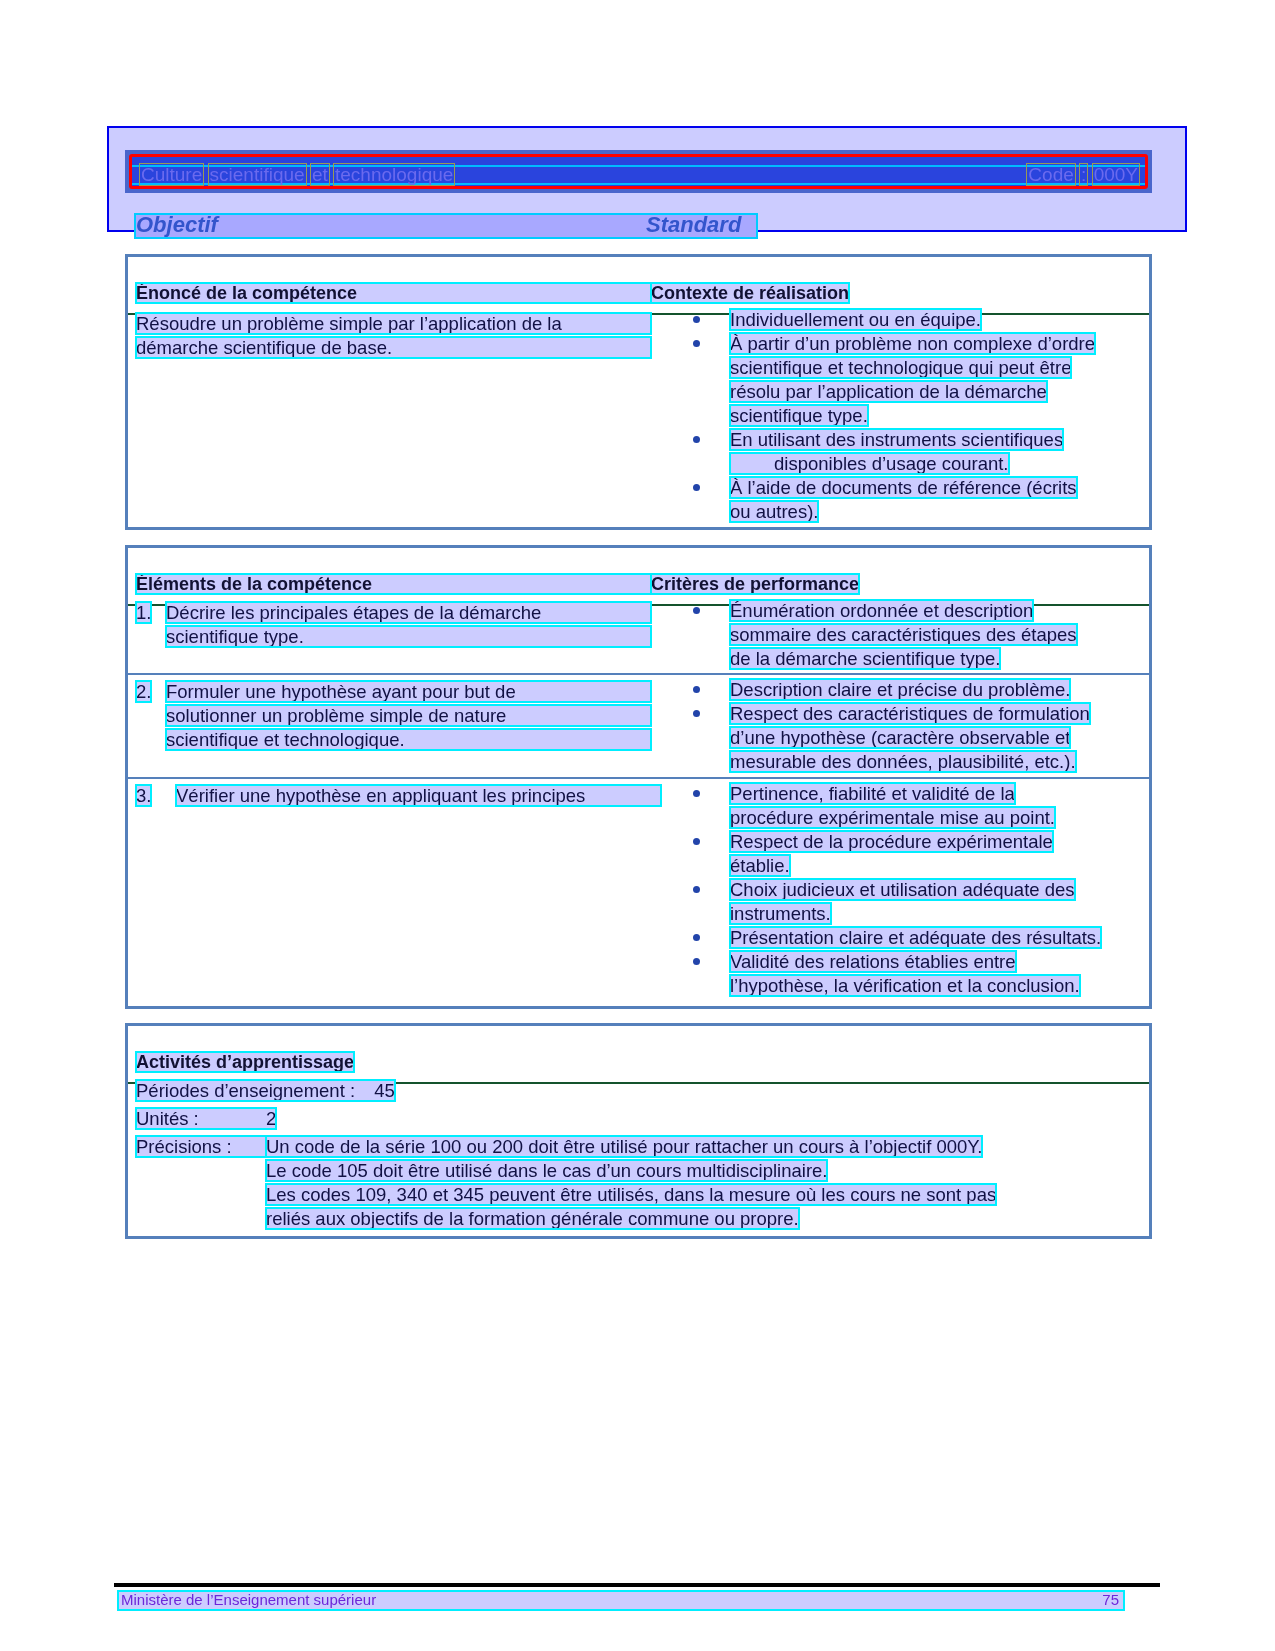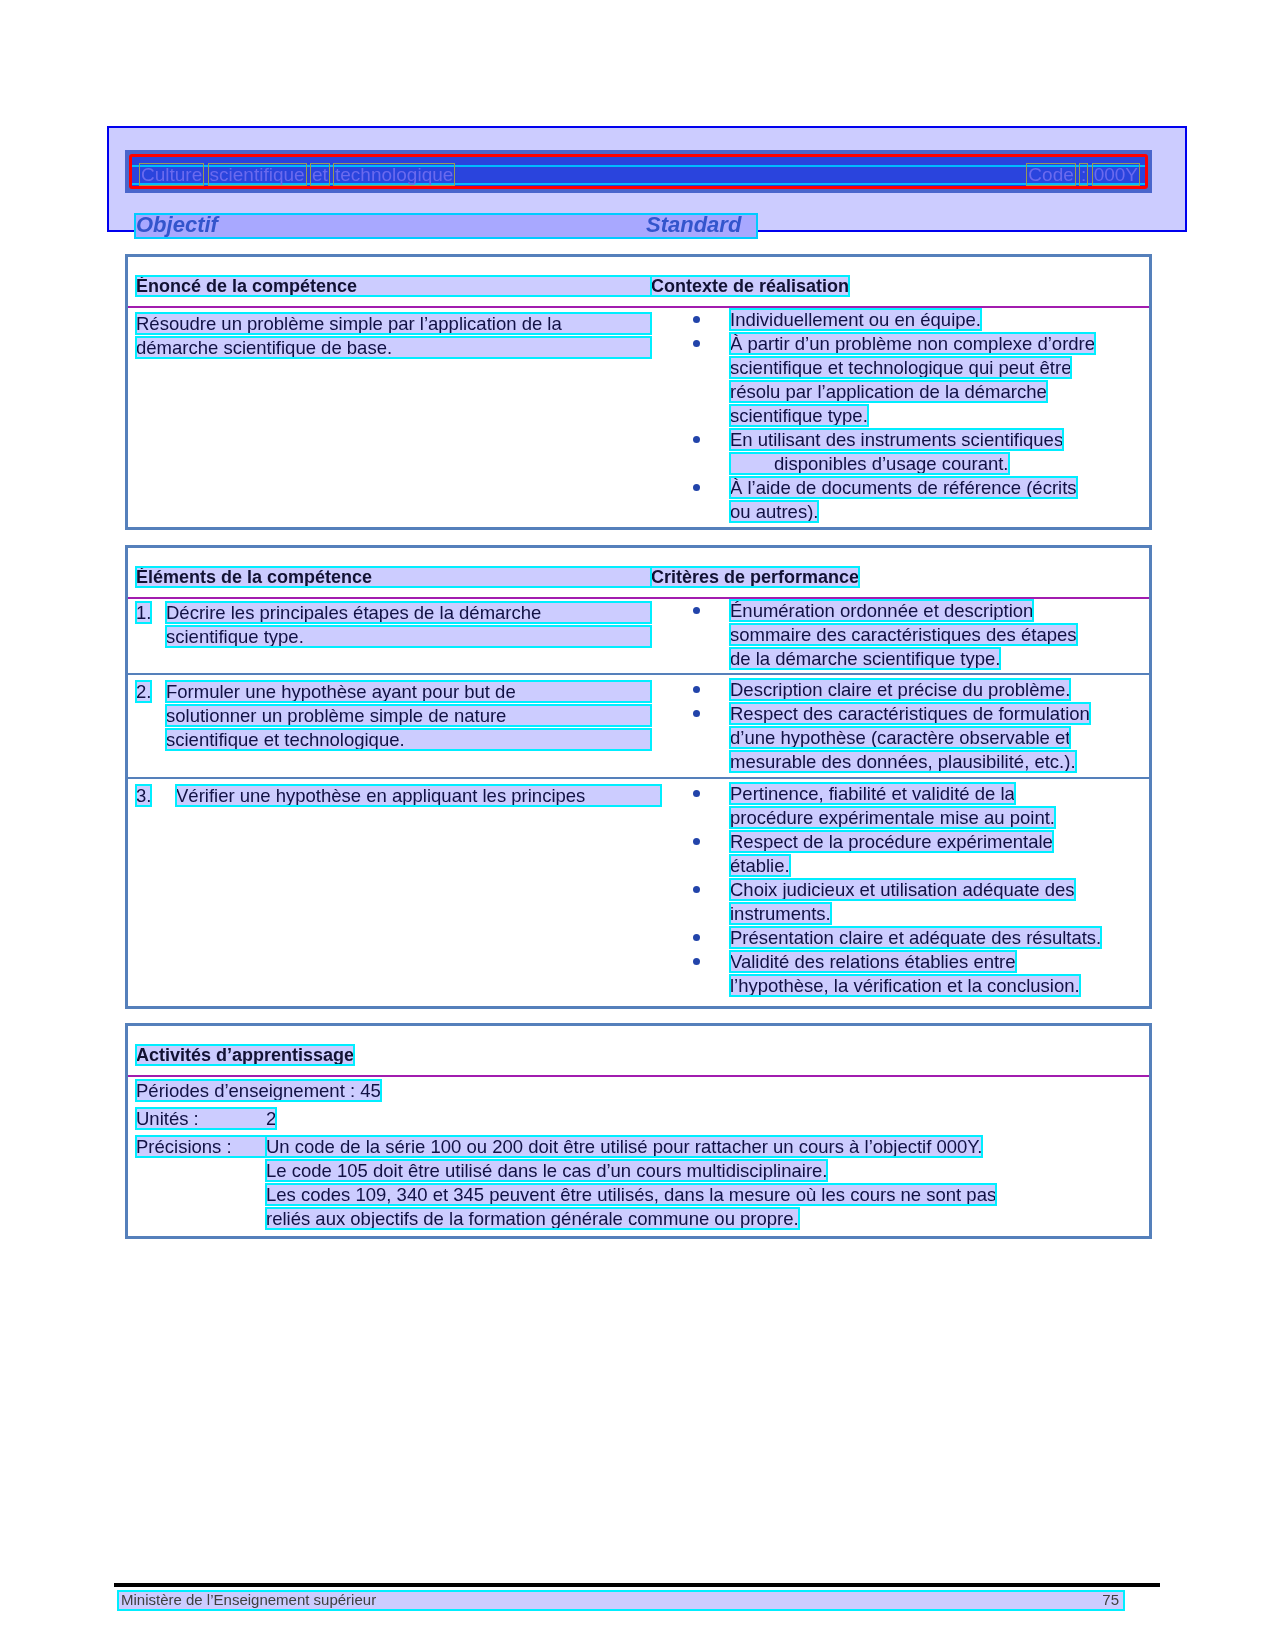--- a/index.html
+++ b/index.html
@@ -24,30 +24,30 @@
     #obj-row { position:absolute; left:136px; top:215px; width:620px; height:22px;
       background:#a8a8ff; outline:2px solid #00ccff; }
     .obj-label { position:absolute; top:-2px; font-size:22px; font-weight:bold; font-style:italic;
       color:#3355cc; line-height:24px; }
     #obj-objectif { left:0; }
     #obj-standard { left:510px; }
 
     
     .box { position:absolute; left:125px; width:1027px; border:3px solid #5580bb;
       box-sizing:border-box; background:#fff; }
-    .hdr { position:absolute; left:0; right:0; top:5px; border-bottom:2px solid #a21caf; }
+    .hdr { position:absolute; left:0; right:0; top:12px; border-bottom:2px solid #14532d; }
     .hdrtext { position:absolute; font-size:18px; font-weight:bold; line-height:20px; color:#111133; }
     .row-sep { position:absolute; left:0; right:0; height:0; border-top:2px solid #5580bb; }
     .line { position:absolute; font-size:18.5px; line-height:21px; white-space:nowrap; color:#111144; }
     .bullet { position:absolute; width:7px; height:7px; border-radius:50%; background:#2244aa; }
 
     #footer-rule { position:absolute; left:114px; top:1583px; width:1046px; height:4px; background:#000; }
     #footer-bar { position:absolute; left:119px; top:1592px; width:1004px; height:17px;
       background:#ccccff; outline:2px solid #00eeff; }
-    .foot-text { position:absolute; top:-1px; font-size:15px; color:#404040; line-height:18px; }
+    .foot-text { position:absolute; top:-1px; font-size:15px; color:#6d28d9; line-height:18px; }
   </style>
 </head>
 <body>
 
 <div id="header-overlay"></div>
 <div id="title-bar">
   <div id="title-bar-inner">
     <div id="title-bar-band"></div>
     <div class="title-text" id="title-left">
       <span class="title-word">Culture</span>
@@ -132,21 +132,21 @@
     <div class="line hl" style="left: 602px; top: 403px;">Validité des relations établies entre</div>
     <div class="line hl" style="left: 602px; top: 427px;">l’hypothèse, la vérification et la conclusion.</div>
   </div>
 
 <div class="box" id="box3" style="top:1023px;height:216px;">
   <div class="hdr" style="height:44px;">
     <div class="hdrtext hl" style="left:8px;top:14px;">Activités d’apprentissage</div>
   </div>
   <div class="line hl" style="left:8px;top:54px;">
     <span>Périodes d’enseignement :</span>
-    <span style="margin-left:0;text-align:right;">45</span>
+    <span style="margin-left:14px;text-align:right;">45</span>
   </div>
   <div class="line hl" style="left:8px;top:82px;">
     <span style="display:inline-block;width:130px;">Unités :</span><span>2</span>
   </div>
   <div class="line hl" style="left:8px;top:110px;width:130px;">Précisions :</div>
   <div class="line hl" style="left:138px;top:110px;">Un code de la série 100 ou 200 doit être utilisé pour rattacher un cours à l’objectif 000Y.</div>
   <div class="line hl" style="left:138px;top:134px;">Le code 105 doit être utilisé dans le cas d’un cours multidisciplinaire.</div>
   <div class="line hl" style="left:138px;top:158px;">Les codes 109, 340 et 345 peuvent être utilisés, dans la mesure où les cours ne sont pas</div>
   <div class="line hl" style="left:138px;top:182px;">reliés aux objectifs de la formation générale commune ou propre.</div>
 </div>

